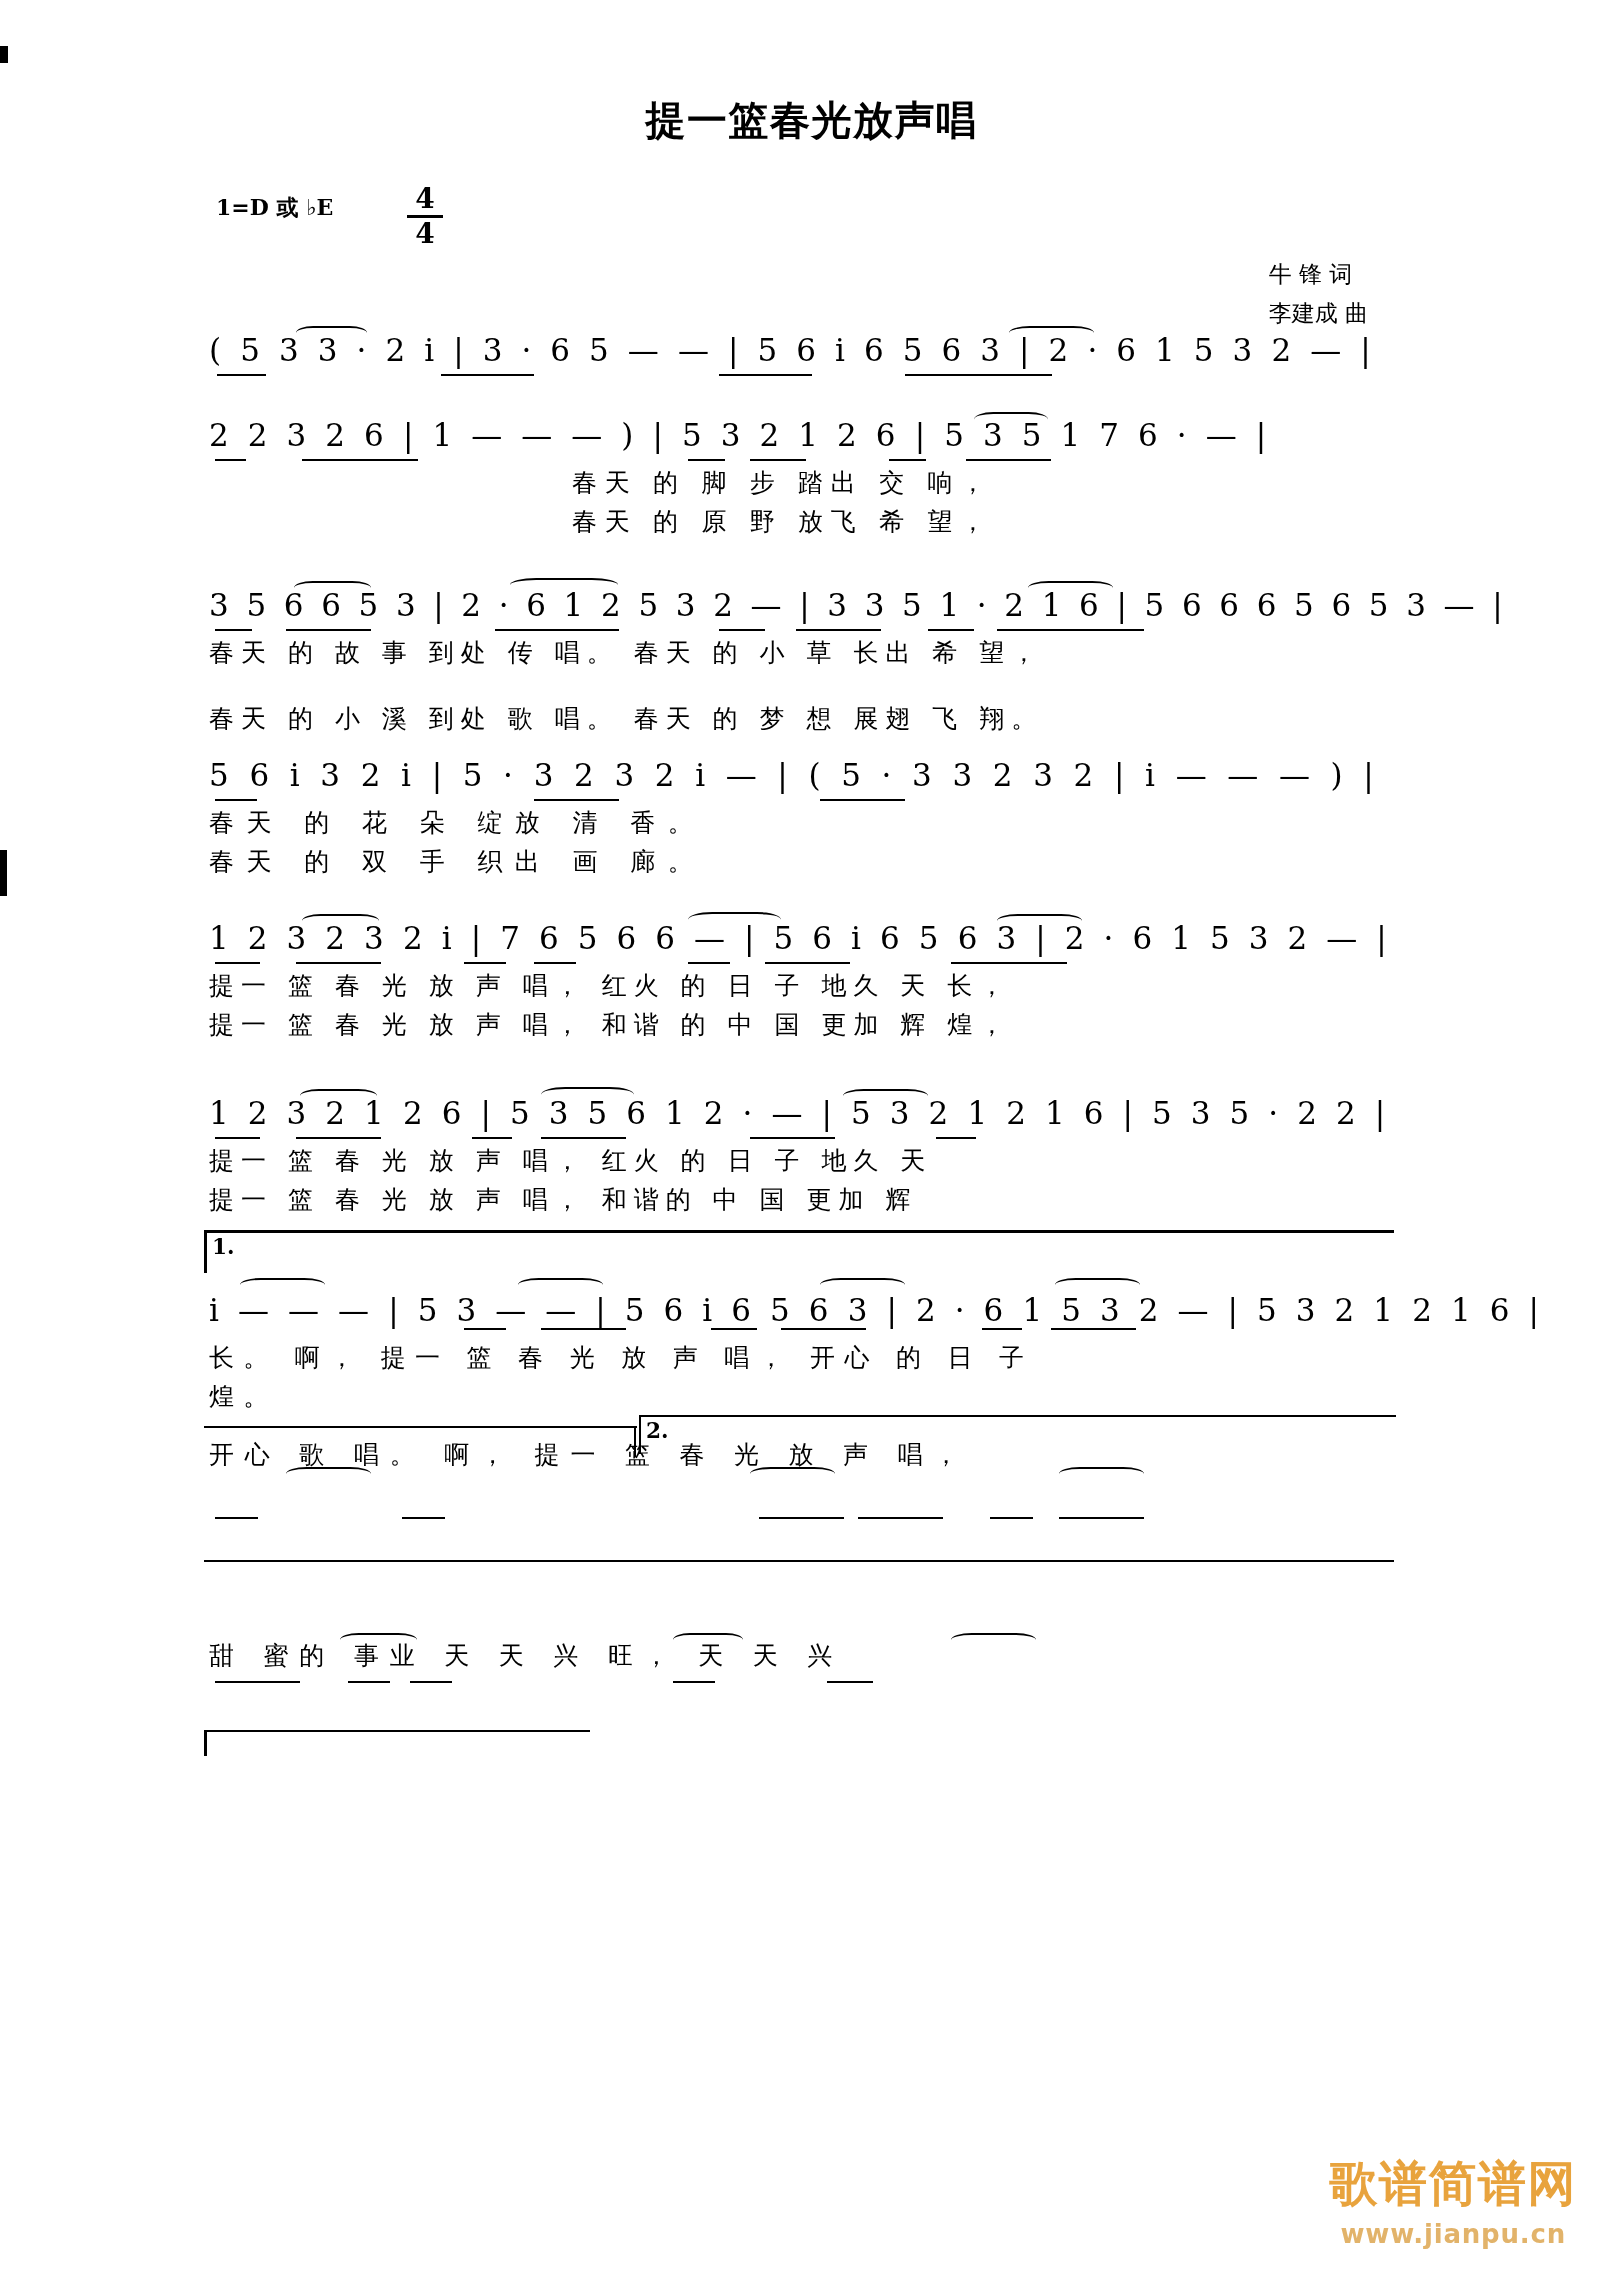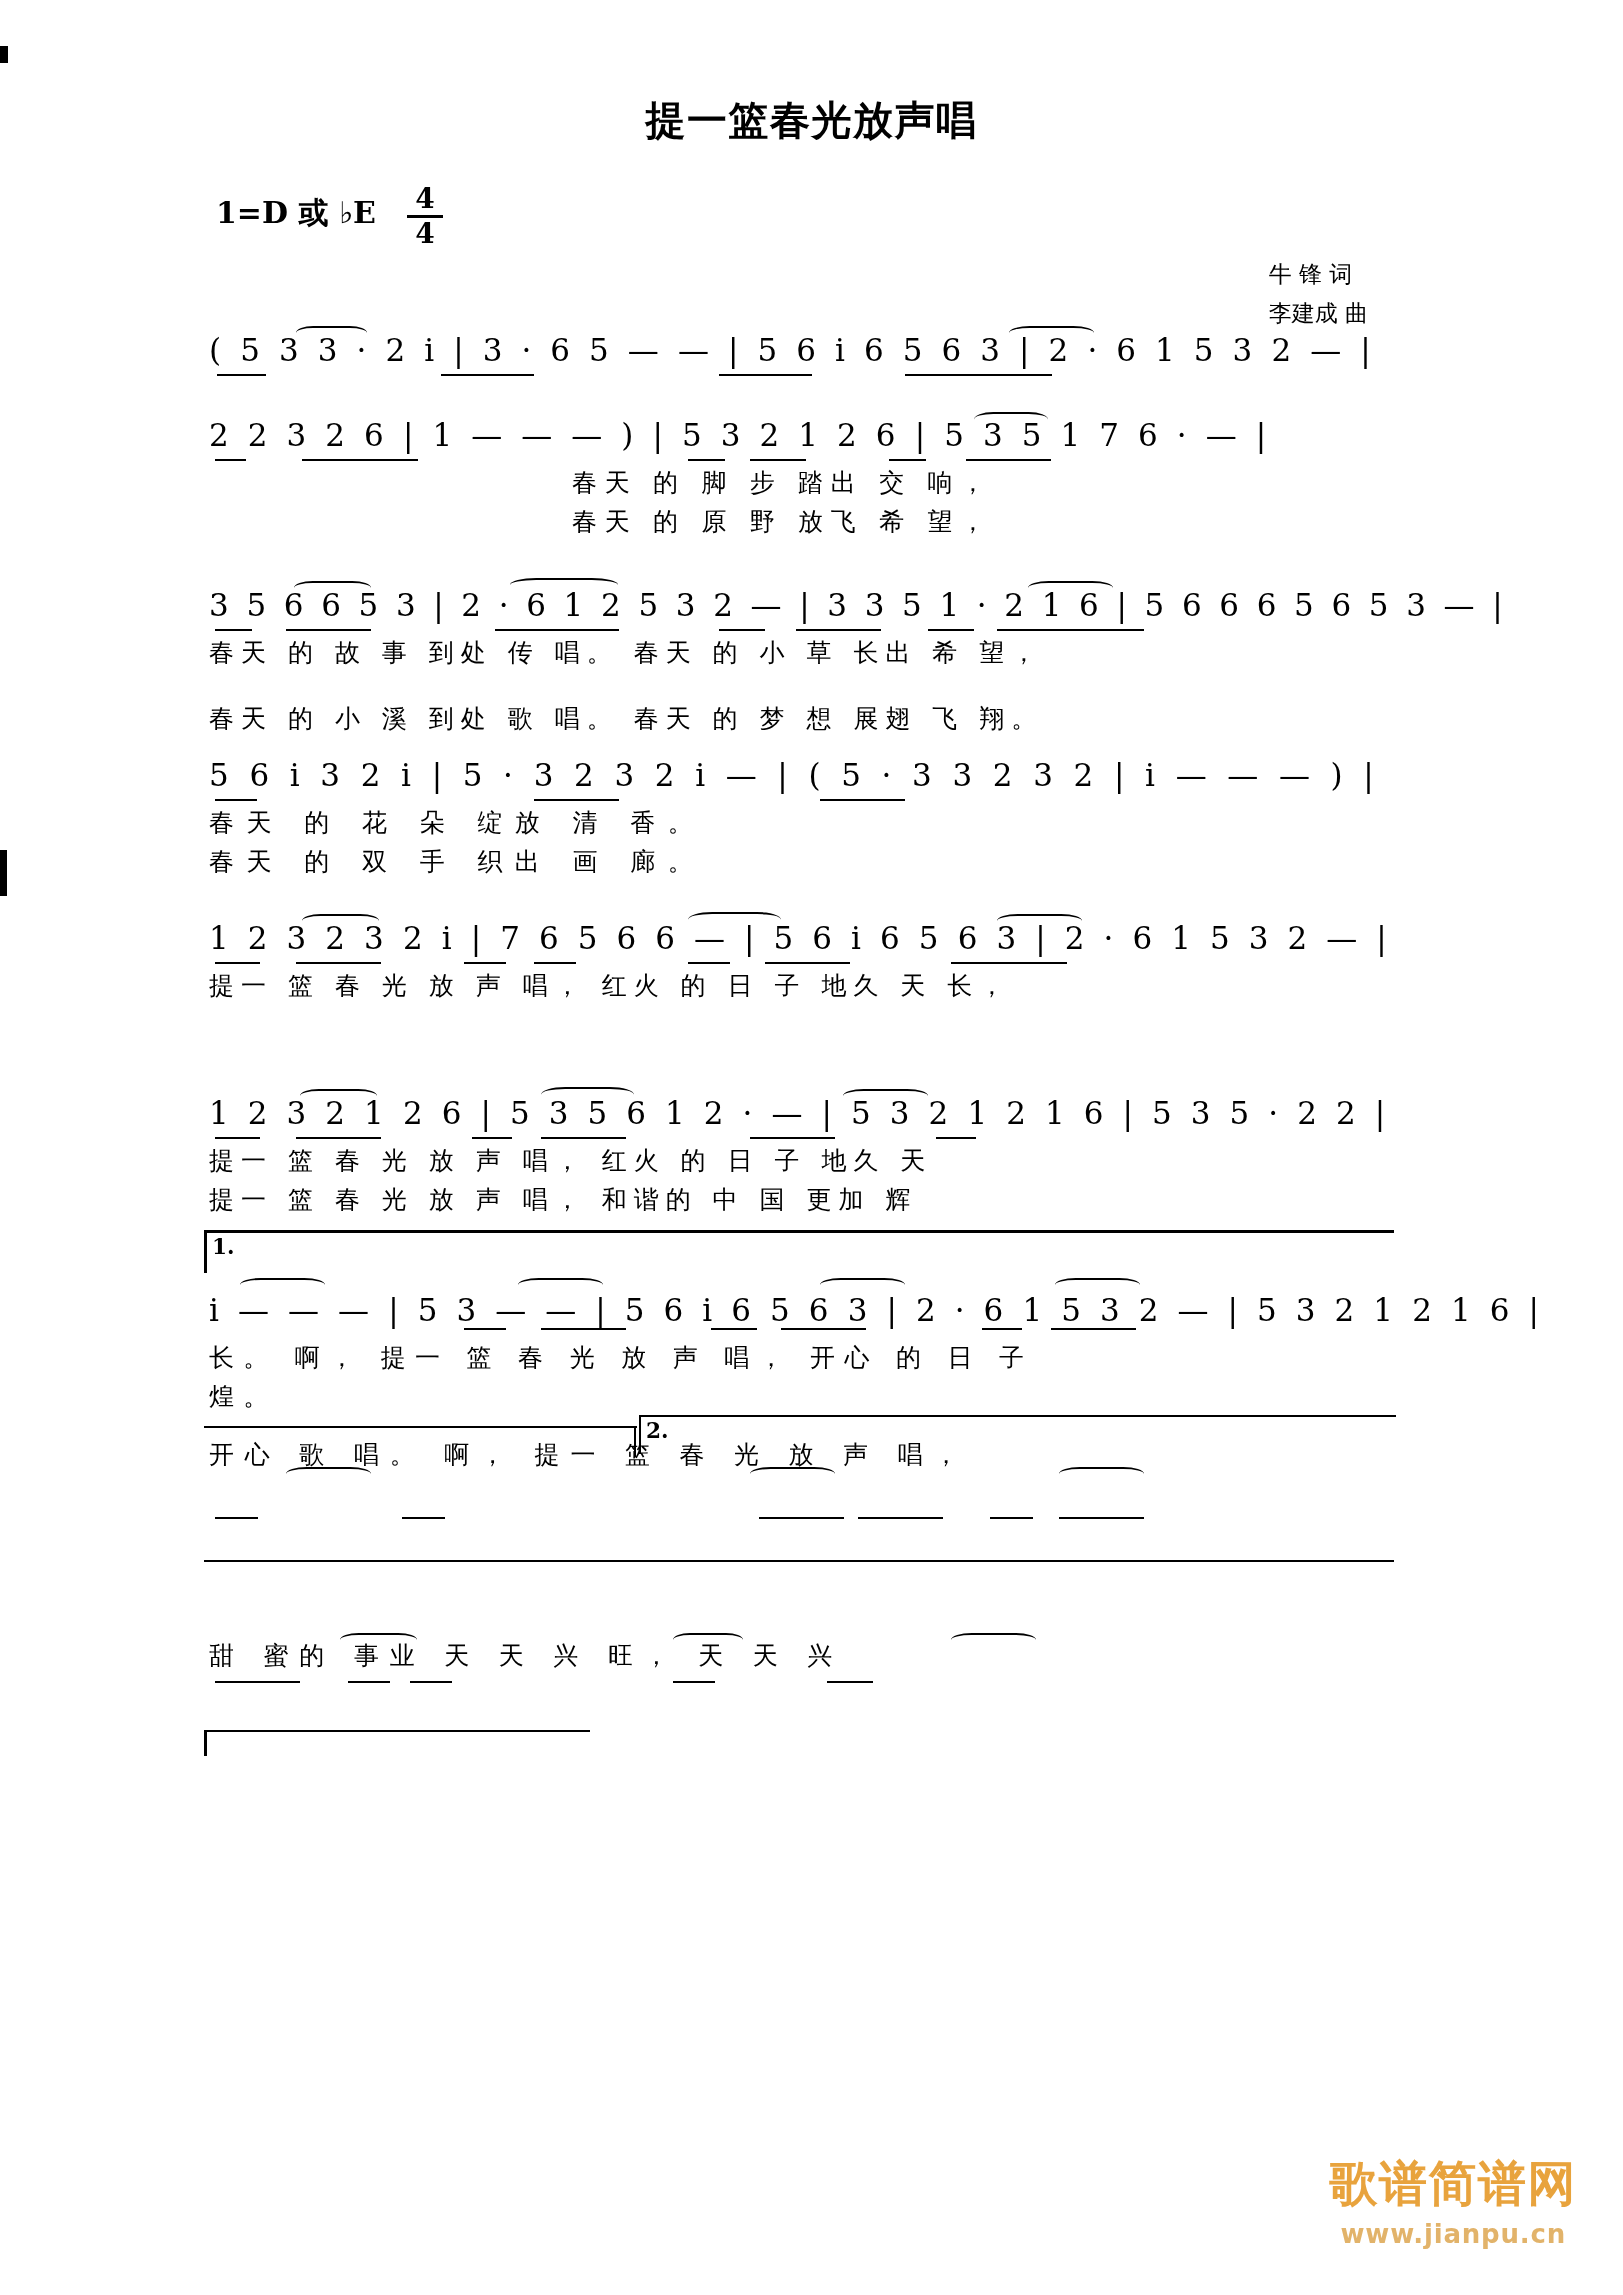--- a/index.html
+++ b/index.html
@@ -35,21 +35,21 @@
     text-align: center;
     font-size: 40px;
     font-weight: bold;
     letter-spacing: 1.5px;
     font-family: "DejaVu Serif", serif;
   }
   .keysig {
     position: absolute;
     left: 216px;
     top: 193px;
-    font-size: 30px;
+    font-size: 22px;
     font-weight: bold;
     font-family: "DejaVu Serif", serif;
     white-space: nowrap;
   }
   .meter {
     position: absolute;
     left: 402px;
     top: 185px;
     width: 46px;
     text-align: center;
@@ -209,20 +209,21 @@
     <div class="lyrics" style="letter-spacing:12.4px;">春天 的 花 朵 绽放 清 香。</div>
     <div class="lyrics" style="letter-spacing:12.4px;">春天 的 双 手 织出 画 廊。</div>
     <div class="hline" style="left:6.2px; top:42px; width:42px;"></div>
     <div class="hline" style="left:325px; top:42px; width:85px;"></div>
     <div class="hline" style="left:611px; top:42px; width:85px;"></div>
   </div>
 
   <div class="system" style="top:920px;">
     <div class="notes" style="letter-spacing:4.6px;">1 2 3  2 3 2  i | 7 6  5 6  6 — | 5 6   i   6 5 6   3 | 2 · 6   1 5 3  2  — |</div>
     <div class="lyrics" style="letter-spacing:7px;">提一 篮 春 光 放 声 唱， 红火 的 日 子 地久 天 长，</div>
+    <div class="lyrics" style="letter-spacing:7px;">提一 篮 春 光 放 声 唱， 和谐 的 中 国 更加 辉 煌，</div>
     <div class="slur" style="left:93px; top:-6.2px; width:77px;"></div>
     <div class="slur" style="left:479px; top:-7.7px; width:93px;"></div>
     <div class="slur" style="left:788px; top:-6.2px; width:85px;"></div>
     <div class="hline" style="left:6.2px; top:42px; width:45px;"></div>
     <div class="hline" style="left:87px; top:42px; width:85px;"></div>
     <div class="hline" style="left:255px; top:42px; width:42px;"></div>
     <div class="hline" style="left:325px; top:42px; width:42px;"></div>
     <div class="hline" style="left:479px; top:42px; width:42px;"></div>
     <div class="hline" style="left:556px; top:42px; width:85px;"></div>
     <div class="hline" style="left:742px; top:42px; width:116px;"></div>

